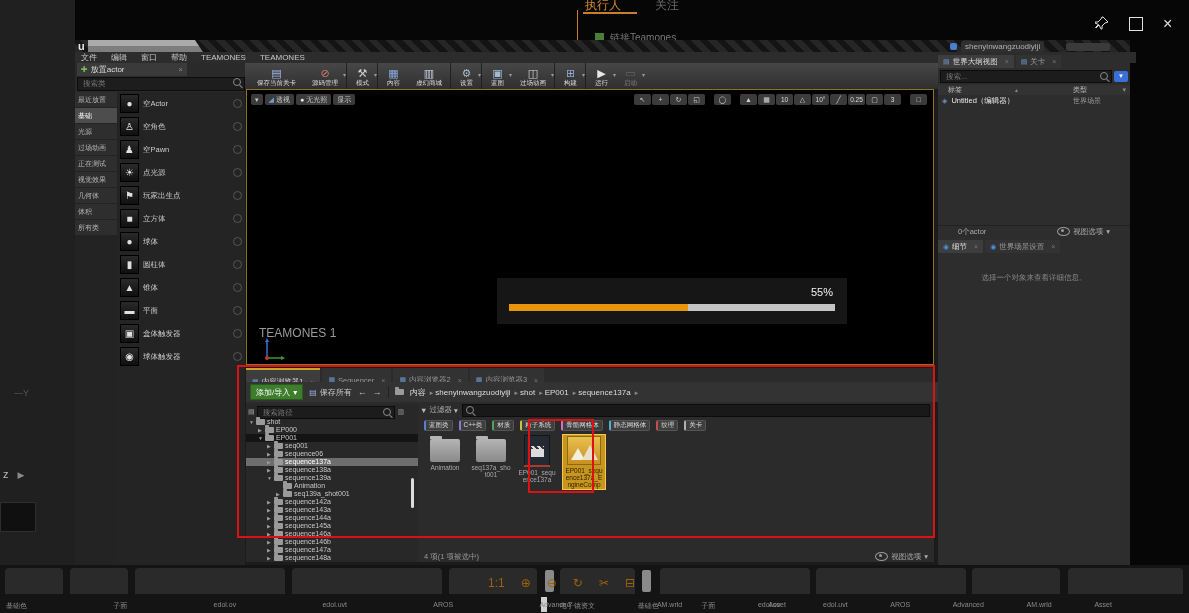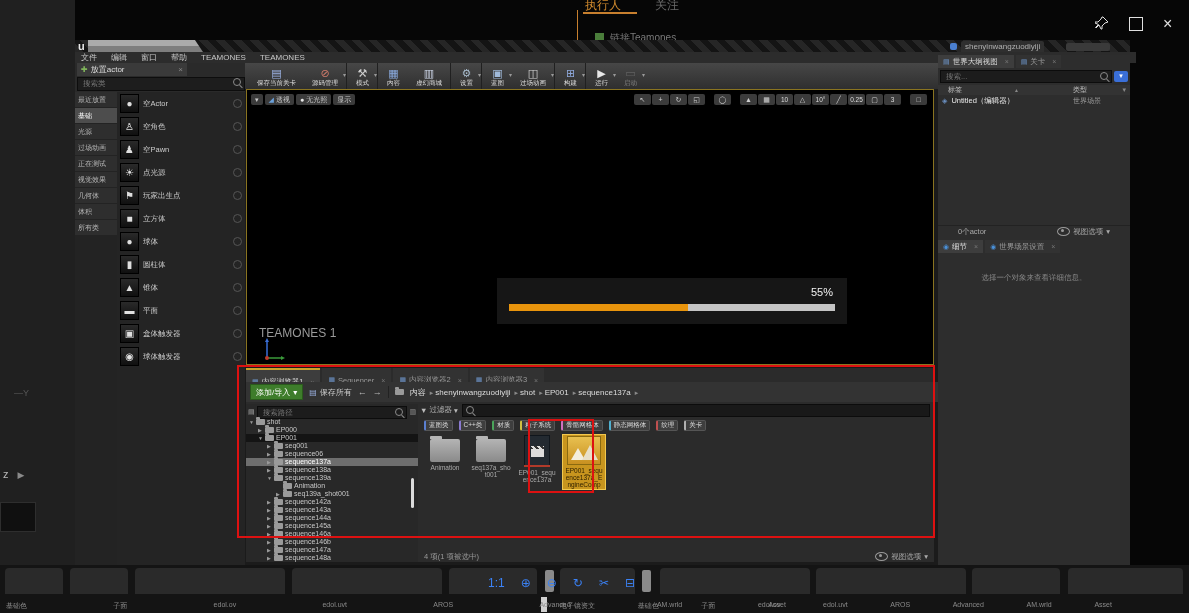--- a/index.html
+++ b/index.html
@@ -90,21 +90,21 @@
   .cbtab .cic{font-size:7px;color:#6a8fc0;}
   .cbtab .x{color:#777;font-size:7px;margin-left:4px;}
   .cbact{left:0;top:14px;width:764px;height:20px;background:#333;display:flex;align-items:center;gap:6px;padding:0 4px;box-sizing:border-box;}
   .addbtn{height:14px;background:#3e7d2b;border:1px solid #2a5a1c;color:#fff;font-size:8px;display:flex;align-items:center;gap:3px;padding:0 5px;}
   .saveall{height:14px;display:flex;align-items:center;gap:3px;color:#ccc;font-size:8px;}
   .navarr{color:#bbb;font-size:9px;}
   .crumbs{display:flex;align-items:center;gap:2px;}
   .crumb{font-size:8px;color:#ddd;}
   .crumb::after{content:"▸";color:#8a8a8a;margin-left:4px;font-size:7px;}
   .tree{left:0;top:36px;width:172px;height:158px;background:#282828;}
-  .tsearch{left:2px;top:2px;width:168px;height:12px;display:flex;align-items:center;gap:2px;}
+  .tsearch{left:2px;top:2px;width:156px;height:12px;display:flex;align-items:center;gap:2px;}
   .tsearch .box{flex:1;height:11px;background:#1c1c1c;border:1px solid #0c0c0c;display:flex;align-items:center;padding:0 3px;}
   .trows{left:0;top:14px;width:172px;}
   .trow{height:8px;display:flex;align-items:center;gap:2px;font-size:7px;color:#c8c8c8;line-height:8px;white-space:nowrap;}
   .trow .arr{width:5px;font-size:5px;color:#999;}
   .trow.sel-dark{background:#141414;}
   .trow.sel-light{background:#6e6e6e;color:#fff;}
   .tscroll{left:165px;top:74px;width:3px;height:30px;background:#dcdcdc;border-radius:2px;}
   .assets{left:174px;top:36px;width:514px;height:158px;background:#2b2b2b;}
   .fltrow{left:2px;top:2px;width:510px;height:12px;display:flex;align-items:center;gap:4px;}
   .fltbtn{display:flex;align-items:center;gap:2px;color:#bbb;font-size:7.5px;}
@@ -142,21 +142,21 @@
   .dtabs{left:0;top:185px;width:206px;}
   .dempty{left:0;top:218px;width:192px;text-align:center;font-size:7.5px;color:#888;}
   
   .winctl{left:1095px;top:16px;display:flex;gap:20px;align-items:center;color:#e0e0e0;}
   .winctl .sq{width:12px;height:12px;border:1.5px solid #e0e0e0;}
   .winctl .xx{font-size:16px;line-height:14px;}
   
   .bbar{left:0;top:565px;width:1189px;height:48px;background:#141414;}
   .bbox{position:absolute;top:3px;height:26px;background:#2a2a2a;border-radius:4px 4px 0 0;}
   .bslot{position:absolute;top:5px;width:9px;height:22px;background:#8a8a8a;border-radius:2px;}
-  .bicons{position:absolute;left:488px;top:11px;display:flex;gap:16px;align-items:center;color:#3b82f6;}
+  .bicons{position:absolute;left:488px;top:11px;display:flex;gap:16px;align-items:center;color:#a16207;}
   .bic{font-size:12px;}
   .bwhite{position:absolute;left:541px;top:32px;width:6px;height:15px;background:#cfcfcf;}
   .blabels-l{position:absolute;left:6px;top:36px;width:780px;display:flex;justify-content:space-between;}
   .blabels-r{position:absolute;left:560px;top:36px;width:552px;display:flex;justify-content:space-between;}
   .blabel{font-size:7px;color:#8a8a8a;white-space:nowrap;}
   
   .red1{left:237px;top:365px;width:698px;height:173px;border:2px solid #dd1111;box-sizing:border-box;z-index:60;}
   .red2{left:528px;top:419px;width:66px;height:74px;border:2px solid #dd1111;box-sizing:border-box;z-index:61;}
 </style>
 </head>

